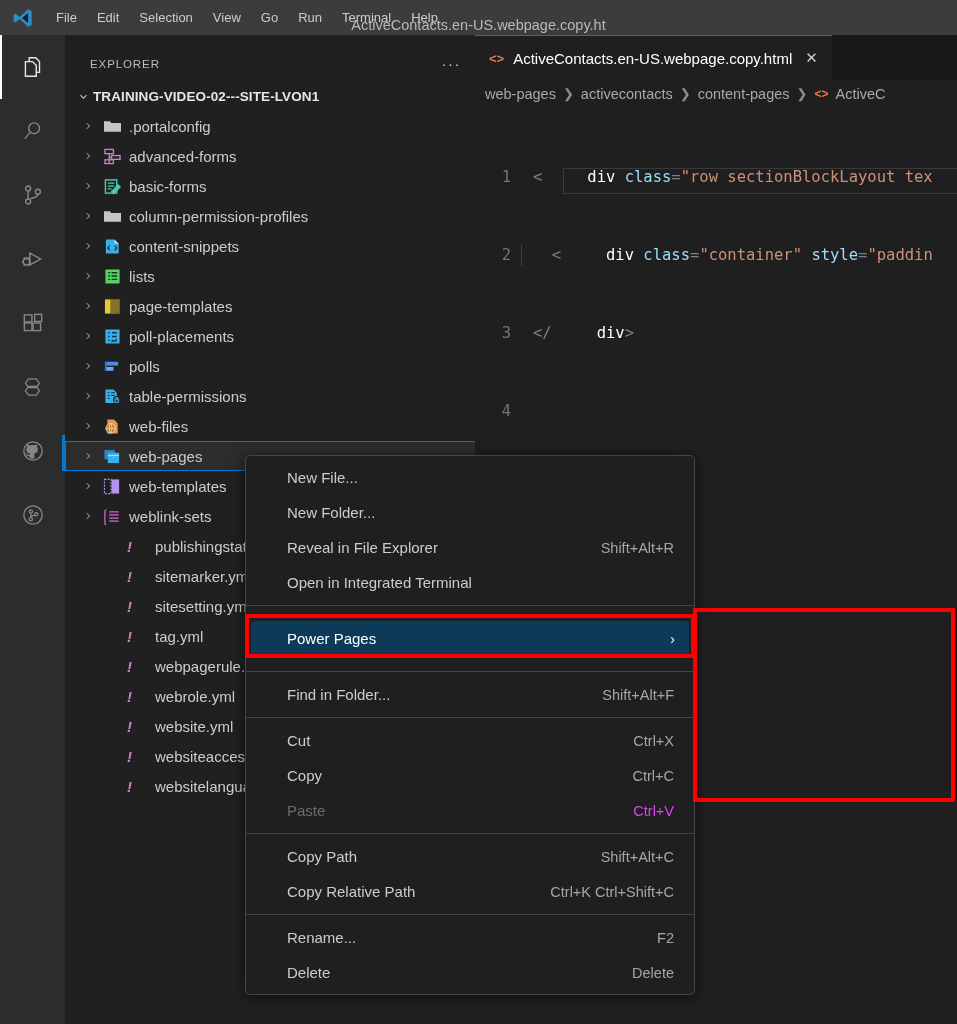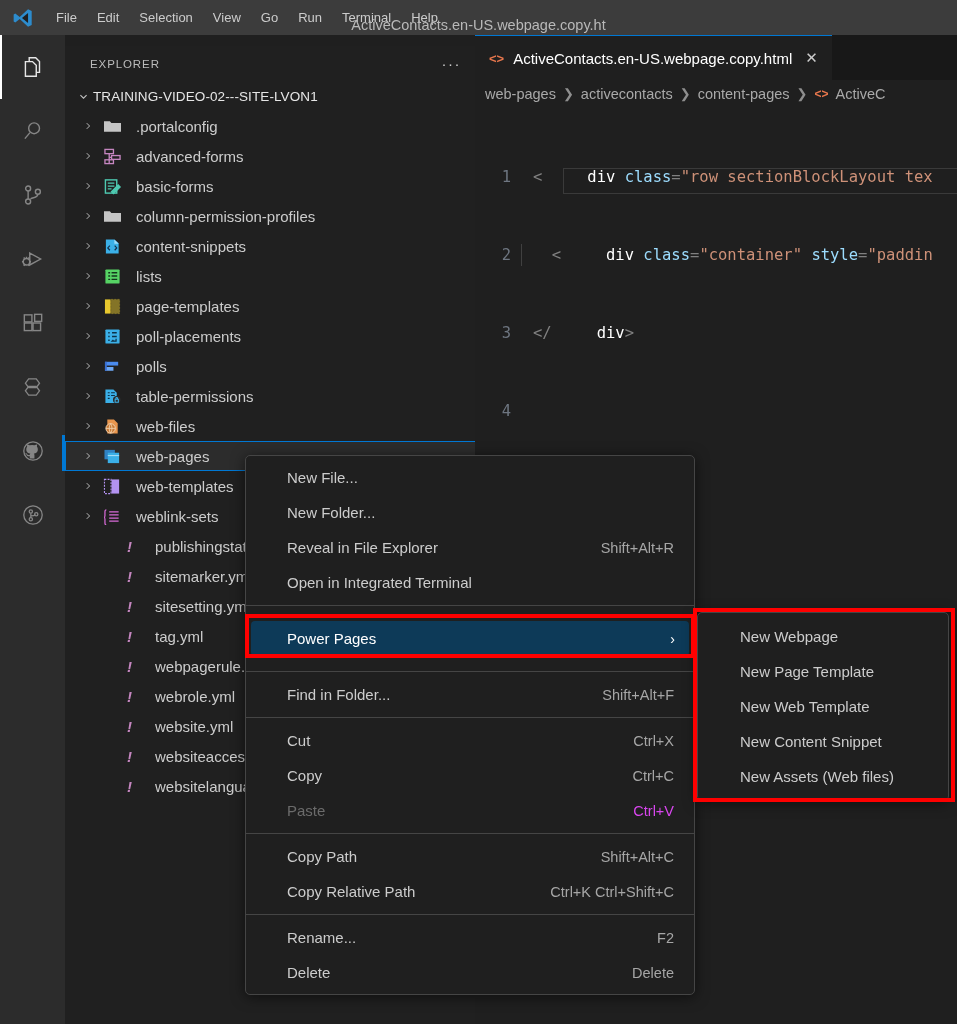--- a/index.html
+++ b/index.html
@@ -53,31 +53,31 @@
   }
   .sidebar-header {
     height: 35px; display: flex; align-items: center; justify-content: space-between;
     padding: 0 14px 0 25px;
   }
   .sidebar-title { color: #bbbbbb; font-size: 11.5px; letter-spacing: 0.9px; }
   .more-dots { color: #cccccc; font-size: 15px; letter-spacing: 1.5px; line-height: 8px; }
 
   .root-row {
     height: 30px; display: flex; align-items: center; padding-left: 8px;
-    color: #e6e6e6; font-size: 13.5px; font-weight: normal; letter-spacing: 0.1px;
+    color: #e6e6e6; font-size: 13.5px; font-weight: bold; letter-spacing: 0.1px;
   }
   .twisty { width: 20px; display: flex; align-items: center; justify-content: center; color: #c5c5c5; font-size: 11px; }
   .tree { position: relative; }
   .row {
     position: relative; height: 30px; display: flex; align-items: center;
     color: #cccccc; font-size: 15px; white-space: nowrap;
   }
   .row .twisty { width: 22px; margin-left: 12px; }
   .row .ficon { width: 26px; height: 22px; display: flex; align-items: center; justify-content: center; flex: none; }
-  .row .label { margin-left: 11px; }
+  .row .label { margin-left: 4px; }
   .row.file { padding-left: 62px; }
   .row.file .bang { color: #c586c0; font-size: 15px; font-weight: bold; font-style: italic; width: 14px; }
   .row.file .label { margin-left: 14px; }
   .row.selected {
     background: #2c2c2c; border: 1px solid #0078d4;
     border-left: none; border-right: none;
     width: 410px;
   }
   .row.selected::before {
     content:""; position:absolute; left:0; top:-1px; bottom:-1px; width:1px; background:#0078d4;
@@ -623,34 +623,17 @@
     <div class="ctxitem">
       <span>Rename...</span>
       <span class="key">F2</span>
     </div>
     <div class="ctxitem">
       <span>Delete</span>
       <span class="key">Delete</span>
     </div>
   </div>
 
-  <div class="submenu">
-    <div class="ctxitem">
-      <span>New Webpage</span>
-    </div>
-    <div class="ctxitem">
-      <span>New Page Template</span>
-    </div>
-    <div class="ctxitem">
-      <span>New Web Template</span>
-    </div>
-    <div class="ctxitem">
-      <span>New Content Snippet</span>
-    </div>
-    <div class="ctxitem">
-      <span>New Assets (Web files)</span>
-    </div>
-  </div>
 
   <div class="redbox" id="redbox-power-pages"></div>
   <div class="redbox" id="redbox-submenu"></div>
 
 </div>
 
 </body></html>

